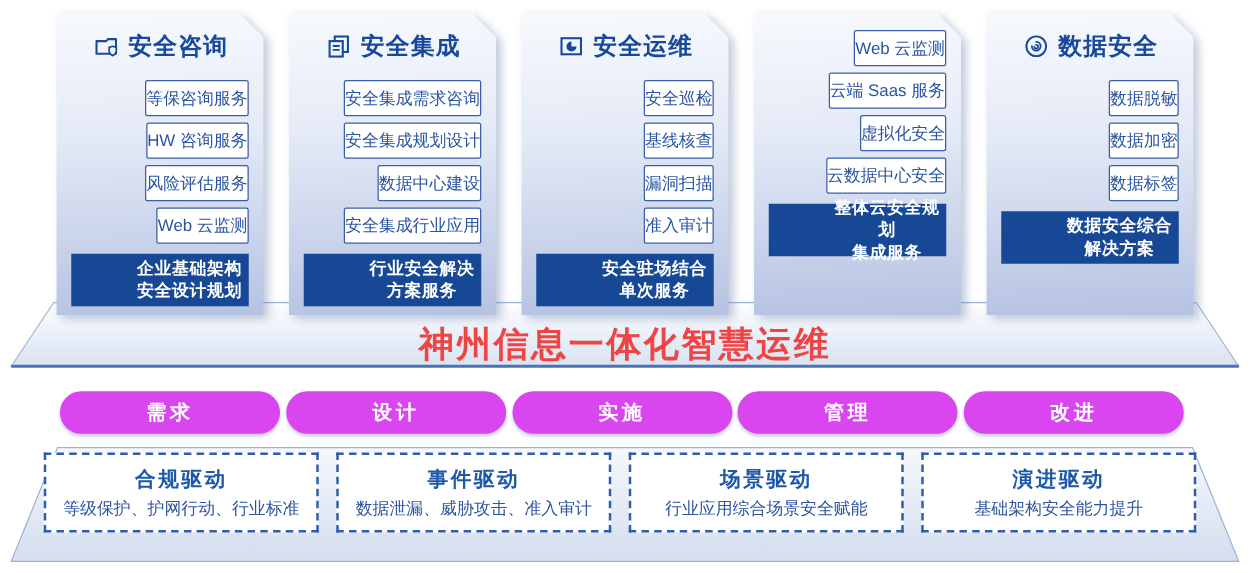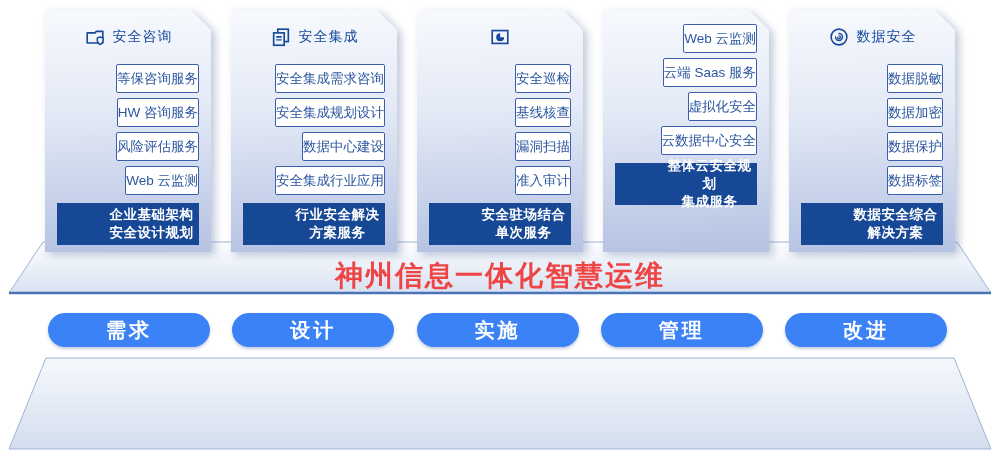--- a/index.html
+++ b/index.html
@@ -7,39 +7,39 @@
   .stage{position:relative;width:1000px;height:458px;background:#ffffff;overflow:hidden;}
 
   
   .cards-row{position:absolute;left:45px;top:10px;width:910px;height:242px;display:flex;gap:20px;}
   .card-wrap{flex:1;filter:drop-shadow(4px 3px 4px rgba(110,130,170,.45));}
   .card{width:100%;height:100%;box-sizing:border-box;padding:14px 12px 0;
         clip-path:polygon(0 0, calc(100% - 20px) 0, 100% 20px, 100% 100%, 0 100%);
         background:linear-gradient(178deg,#f7f9fd 0%,#e4eaf6 40%,#b5c2e2 100%);
         display:flex;flex-direction:column;}
   .card-header{display:flex;align-items:center;justify-content:center;gap:7px;height:26px;margin-bottom:14px;}
-  .card-title{font-size:14px;font-weight:normal;color:#16499c;letter-spacing:1px;white-space:nowrap;}
+  .card-title{font-size:19px;font-weight:bold;color:#16499c;letter-spacing:1px;white-space:nowrap;}
   .card-items{display:flex;flex-direction:column;gap:5px;align-items:flex-end;}
   .item-box{height:29px;background:#fff;border:1.5px solid #3a5ea9;border-radius:2px;box-sizing:border-box;
             display:flex;align-items:center;justify-content:center;
             font-size:13.5px;color:#2b55a0;white-space:nowrap;}
   .card-footer{margin-top:8px;height:42px;background:#174896;color:#fff;font-weight:bold;
                font-size:13.5px;line-height:1.35;letter-spacing:.5px;
                display:flex;align-items:center;justify-content:center;text-align:center;white-space:pre-line;padding-left:47px;}
   .hicon{flex:0 0 auto;}
 
   
   .banner-svg{position:absolute;left:0;top:239px;}
   .banner-title{position:absolute;left:0;top:257px;width:1000px;text-align:center;
                 font-size:28px;font-weight:bold;color:#ef4444;letter-spacing:2px;}
 
   
   .pills-row{position:absolute;left:48px;top:313px;width:899px;display:flex;justify-content:space-between;}
-  .pill{width:162px;height:34px;border-radius:17px;background:#3b82f6;color:#fff;
-        font-size:20px;font-weight:bold;letter-spacing:3px;
+  .pill{width:176px;height:34px;border-radius:17px;background:#d946ef;color:#fff;
+        font-size:16px;font-weight:bold;letter-spacing:3px;
         display:flex;align-items:center;justify-content:center;
         box-shadow:0 2px 3px rgba(90,110,160,.35);}
 
   
   .platform-svg{position:absolute;left:0;top:352px;}
   .drivers-row{position:absolute;left:35px;top:362px;width:922px;display:flex;justify-content:space-between;}
   .driver-box{width:220px;height:64px;background:#ffffff;border:2px dashed #2e5dac;box-sizing:border-box;
               display:flex;flex-direction:column;align-items:center;justify-content:center;gap:3px;}
   .driver-title{font-size:16.5px;font-weight:bold;color:#1d58a9;letter-spacing:2px;}
   .driver-desc{font-size:13.5px;color:#2d549f;white-space:nowrap;}
@@ -115,20 +115,21 @@
       </div>
     </div>
 
     <div class="card-wrap">
       <div class="card">
         <div class="card-header">
           <svg class="hicon" width="22" height="22" viewBox="0 0 24 24">
             <rect x="3.5" y="5" width="17" height="14" fill="none" stroke="#16499c" stroke-width="1.8"></rect>
             <path d="M12.2 12.2 L12.2 7.8 A4.4 4.4 0 1 0 16.6 12.2 Z" fill="#16499c"></path>
           </svg>
+          <span class="card-title">安全运维</span>
         </div>
         <div class="card-items">
           <div class="item-box">安全巡检</div>
           <div class="item-box">基线核查</div>
           <div class="item-box">漏洞扫描</div>
           <div class="item-box">准入审计</div>
         </div>
         <div class="card-footer">安全驻场结合
 单次服务</div>
       </div>
@@ -153,32 +154,49 @@
           <svg class="hicon" width="22" height="22" viewBox="0 0 24 24">
             <circle cx="12" cy="12" r="8.6" fill="none" stroke="#16499c" stroke-width="1.7"></circle>
             <path d="M12 8.2 A3.8 3.8 0 1 1 8.2 12" fill="none" stroke="#16499c" stroke-width="1.6" stroke-linecap="round"></path>
             <path d="M12 10.8 A1.6 1.6 0 1 1 10.4 12.4" fill="none" stroke="#16499c" stroke-width="1.5" stroke-linecap="round"></path>
           </svg>
           <span class="card-title">数据安全</span>
         </div>
         <div class="card-items">
           <div class="item-box">数据脱敏</div>
           <div class="item-box">数据加密</div>
-          <div class="item-box">数据保护</div>
           <div class="item-box">数据标签</div>
         </div>
         <div class="card-footer">数据安全综合
 解决方案</div>
       </div>
     </div>
 
   </div>
 
   <div class="pills-row">
     <div class="pill">需求</div>
     <div class="pill">设计</div>
     <div class="pill">实施</div>
     <div class="pill">管理</div>
     <div class="pill">改进</div>
   </div>
 
+  <div class="drivers-row">
+    <div class="driver-box">
+      <div class="driver-title">合规驱动</div>
+      <div class="driver-desc">等级保护、护网行动、行业标准</div>
+    </div>
+    <div class="driver-box">
+      <div class="driver-title">事件驱动</div>
+      <div class="driver-desc">数据泄漏、威胁攻击、准入审计</div>
+    </div>
+    <div class="driver-box">
+      <div class="driver-title">场景驱动</div>
+      <div class="driver-desc">行业应用综合场景安全赋能</div>
+    </div>
+    <div class="driver-box">
+      <div class="driver-title">演进驱动</div>
+      <div class="driver-desc">基础架构安全能力提升</div>
+    </div>
+  </div>
 
 </div>
 
 </body></html>

